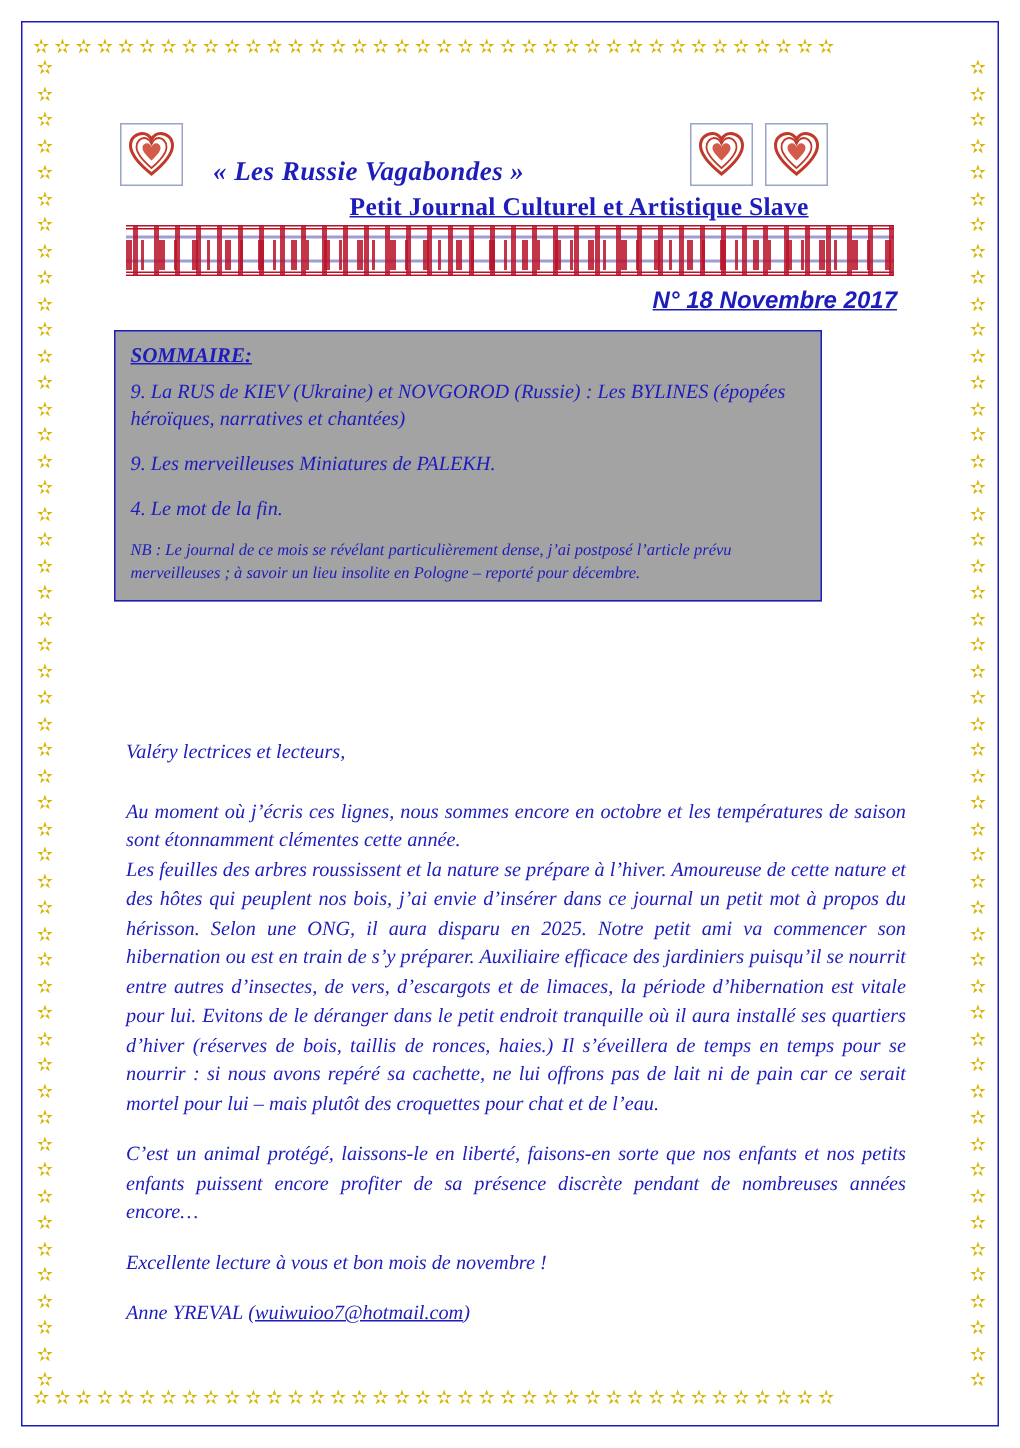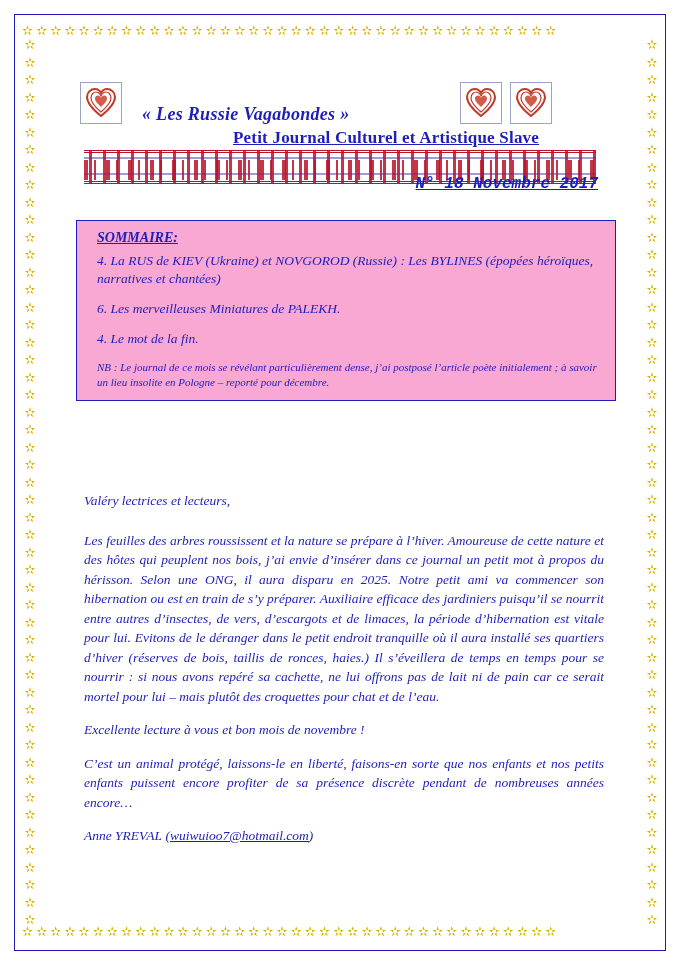--- a/index.html
+++ b/index.html
@@ -145,39 +145,39 @@
         rgba(185,19,42,0.95) 10px,
         rgba(185,19,42,0.95) 12px,
         rgba(255,255,255,0) 12px,
         rgba(255,255,255,0) 22px);
     opacity: 0.9;
   }
 
   .issue {
     position: absolute;
     right: 34px;
-    top: 129px;
-    font-family: Liberation Mono, monospace;
+    top: 146px;
+    font-family: Liberation Sans, sans-serif;
     font-style: italic;
     font-weight: bold;
     font-size: 16px;
     color: #1d1dbb;
     text-decoration: underline;
   }
 
   
   .summary {
     position: absolute;
     left: 28px;
     top: 174px;
-    width: 540px;
+    width: 472px;
     border: 1px solid #1d1dbb;
-    background: #f9a8d4;
-    box-sizing: border-box;
-    padding: 8px 10px 10px 20px;
+    background: #a3a3a3;
+    box-sizing: border-box;
+    padding: 8px 10px 10px 10px;
     color: #1d1dbb;
     font-family: "Liberation Serif", serif;
     font-style: italic;
     font-size: 13.5px;
     line-height: 18px;
   }
   .summary-title {
     font-weight: bold;
     font-style: italic;
     text-decoration: underline;
@@ -363,28 +363,29 @@
 
       <div class="band">
         <div class="band-inner"></div>
       </div>
 
       <div class="issue">N° 18 Novembre 2017</div>
     </div>
 
     <div class="summary">
       <span class="summary-title">SOMMAIRE:</span>
-      <div class="summary-item">4. La RUS de KIEV (Ukraine) et NOVGOROD (Russie) : Les BYLINES (épopées héroïques, narratives et chantées)</div>
-      <div class="summary-item">6. Les merveilleuses Miniatures de PALEKH.</div>
+      <div class="summary-item">9. La RUS de KIEV (Ukraine) et NOVGOROD (Russie) : Les BYLINES (épopées héroïques, narratives et chantées)</div>
+      <div class="summary-item">9. Les merveilleuses Miniatures de PALEKH.</div>
       <div class="summary-item">4. Le mot de la fin.</div>
-      <div class="summary-nb">NB : Le journal de ce mois se révélant particulièrement dense, j’ai postposé l’article poète initialement ; à savoir un lieu insolite en Pologne – reporté pour décembre.</div>
+      <div class="summary-nb">NB : Le journal de ce mois se révélant particulièrement dense, j’ai postposé l’article prévu merveilleuses ; à savoir un lieu insolite en Pologne – reporté pour décembre.</div>
     </div>
 
     <div class="letter">
       <p class="greeting">Valéry lectrices et lecteurs,</p>
+      <p class="tight">Au moment où j’écris ces lignes, nous sommes encore en octobre et les températures de saison sont étonnamment clémentes cette année.</p>
       <p>Les feuilles des arbres roussissent et la nature se prépare à l’hiver. Amoureuse de cette nature et des hôtes qui peuplent nos bois, j’ai envie d’insérer dans ce journal un petit mot à propos du hérisson. Selon une ONG, il aura disparu en 2025. Notre petit ami va commencer son hibernation ou est en train de s’y préparer. Auxiliaire efficace des jardiniers puisqu’il se nourrit entre autres d’insectes, de vers, d’escargots et de limaces, la période d’hibernation est vitale pour lui. Evitons de le déranger dans le petit endroit tranquille où il aura installé ses quartiers d’hiver (réserves de bois, taillis de ronces, haies.) Il s’éveillera de temps en temps pour se nourrir : si nous avons repéré sa cachette, ne lui offrons pas de lait ni de pain car ce serait mortel pour lui – mais plutôt des croquettes pour chat et de l’eau.</p>
+      <p>C’est un animal protégé, laissons-le en liberté, faisons-en sorte que nos enfants et nos petits enfants puissent encore profiter de sa présence discrète pendant de nombreuses années encore…</p>
       <p>Excellente lecture à vous et bon mois de novembre !</p>
-      <p>C’est un animal protégé, laissons-le en liberté, faisons-en sorte que nos enfants et nos petits enfants puissent encore profiter de sa présence discrète pendant de nombreuses années encore…</p>
       <p class="signature"><span>Anne YREVAL</span>&nbsp;<span>(</span><a class="email" href="#">wuiwuioo7@hotmail.com</a><span>)</span></p>
     </div>
 
   </div>
 </div>
 
 </body></html>

